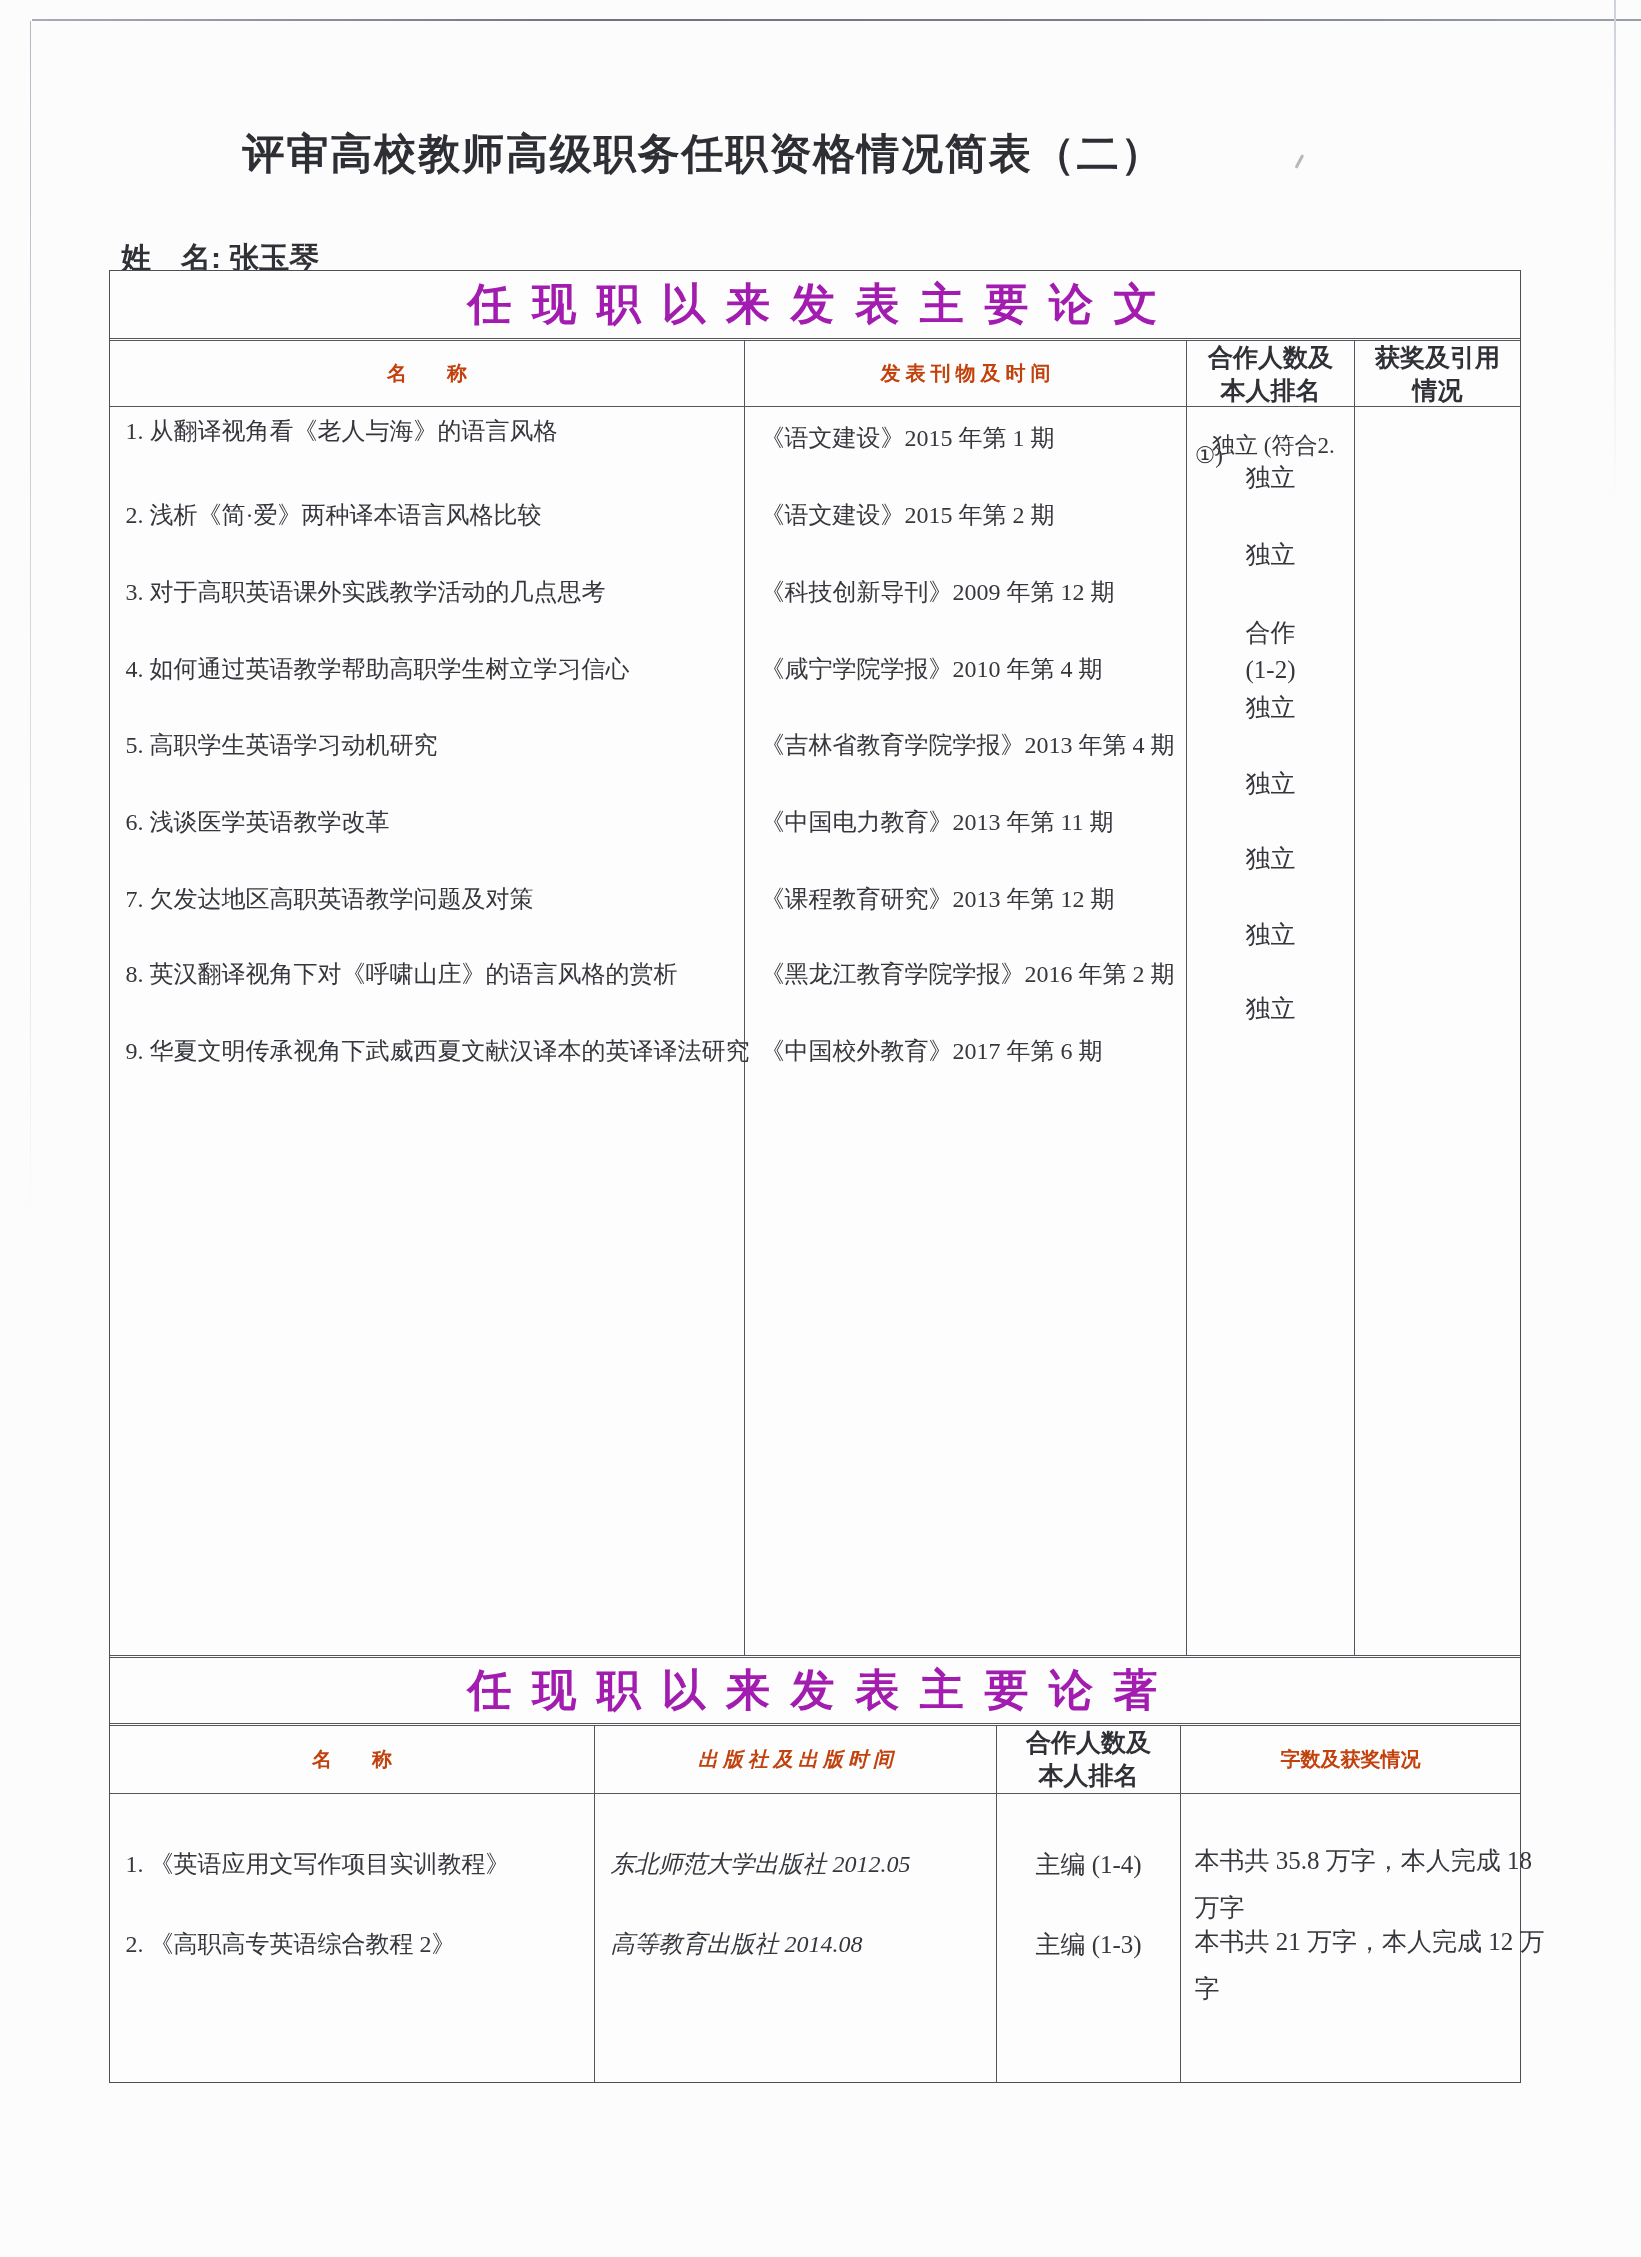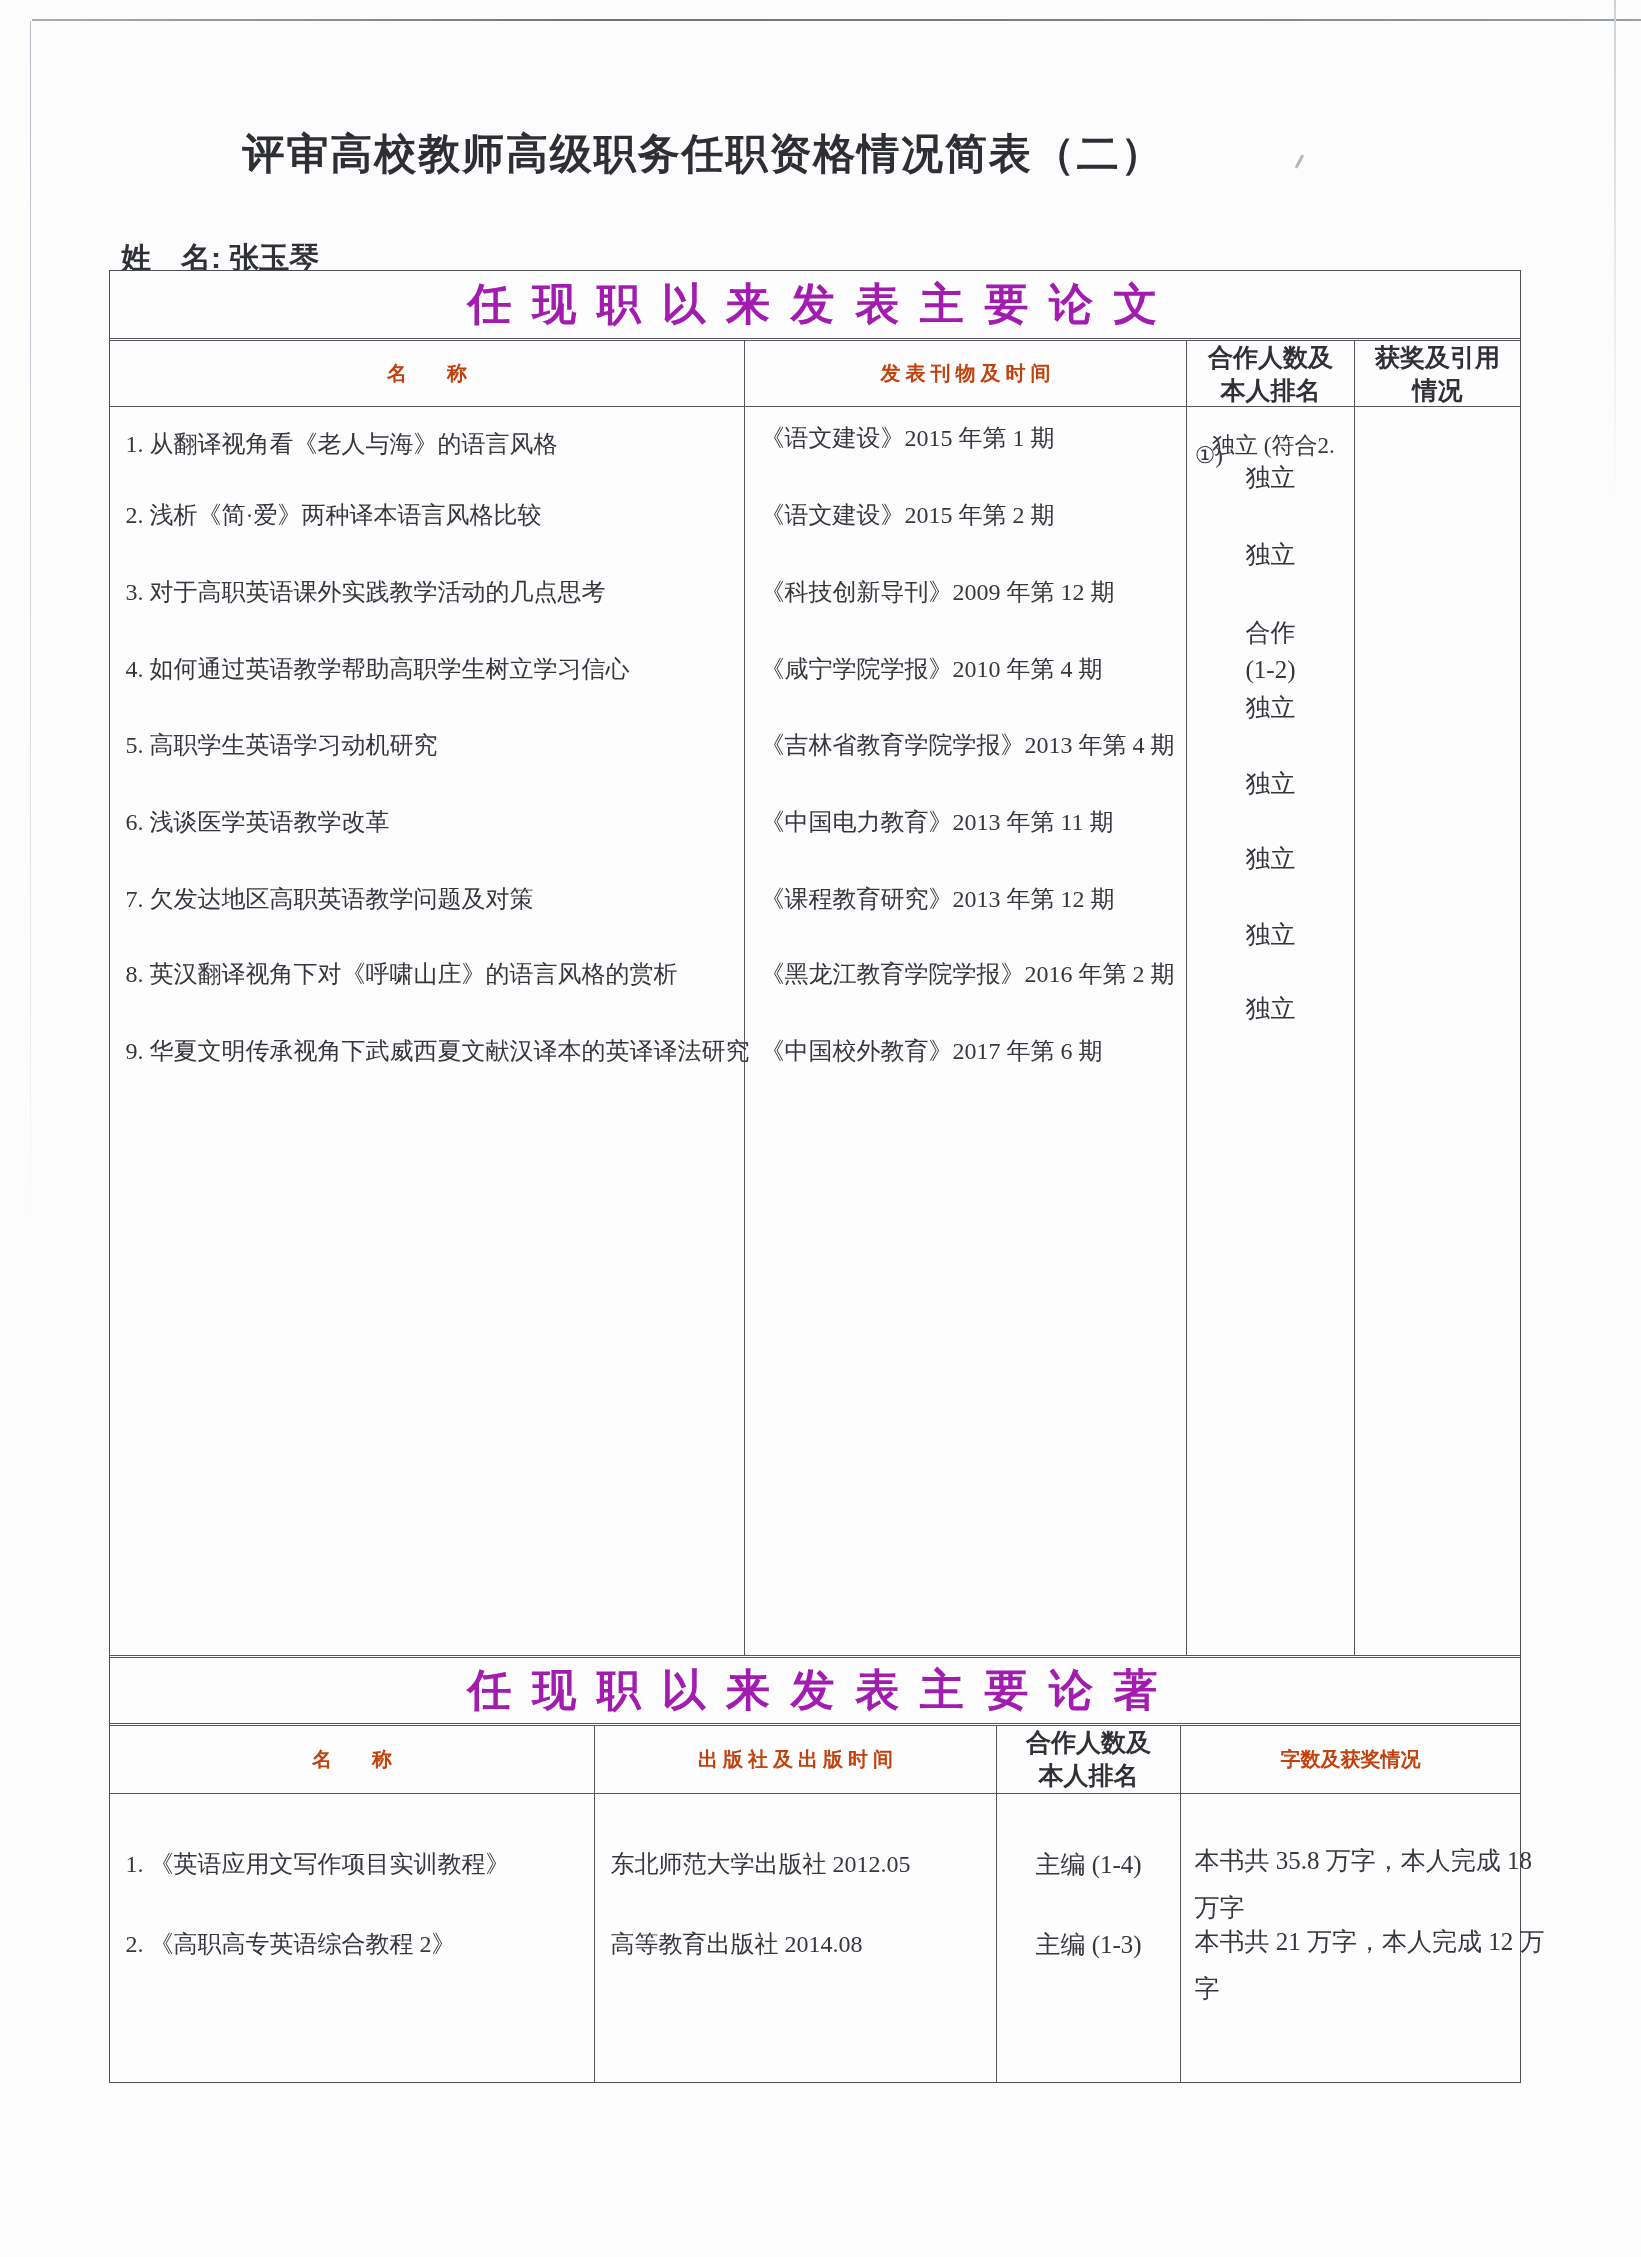--- a/index.html
+++ b/index.html
@@ -53,21 +53,21 @@
 
   .cell{box-sizing:border-box;position:relative;}
   .vb{border-right:1.9px solid #54565c;}
   
   .c1{width:635px;}
   .c2{width:442px;}
   .c3{width:168px;}
   .c4{flex:1;}
   
   .b1{width:485px;}
-  .b2{width:402px;}
+  .b2{width:402px;font-style:italic;}
   .b3{width:184px;}
   .b4{flex:1;}
 
   .hd{display:flex;align-items:center;justify-content:center;
     font-size:20px;font-weight:600;color:#c2410c;white-space:pre;}
   .hd2{display:flex;flex-direction:column;align-items:center;justify-content:flex-start;
     font-size:25px;font-weight:600;line-height:33px;color:#303136;}
 
   .line{position:absolute;left:15.4px;font-size:24px;white-space:pre;color:#36373d;}
   .rank{position:absolute;left:50%;transform:translateX(-50%);
@@ -100,21 +100,21 @@
         <span>本人排名</span>
       </div>
       <div class="cell c4 hd2">
         <span>获奖及引用</span>
         <span>情况</span>
       </div>
     </div>
 
     <div class="row t1-body">
       <div class="cell c1 vb">
-        <div class="line" style="top:21px">1. 从翻译视角看《老人与海》的语言风格</div>
+        <div class="line" style="top:8px">1. 从翻译视角看《老人与海》的语言风格</div>
         <div class="line" style="top:92px">2. 浅析《简·爱》两种译本语言风格比较</div>
         <div class="line" style="top:169px">3. 对于高职英语课外实践教学活动的几点思考</div>
         <div class="line" style="top:246px">4. 如何通过英语教学帮助高职学生树立学习信心</div>
         <div class="line" style="top:322px">5. 高职学生英语学习动机研究</div>
         <div class="line" style="top:399px">6. 浅谈医学英语教学改革</div>
         <div class="line" style="top:476px">7. 欠发达地区高职英语教学问题及对策</div>
         <div class="line" style="top:551px">8. 英汉翻译视角下对《呼啸山庄》的语言风格的赏析</div>
         <div class="line" style="top:628px">9. 华夏文明传承视角下武威西夏文献汉译本的英译译法研究</div>
       </div>
       <div class="cell c2 vb">

